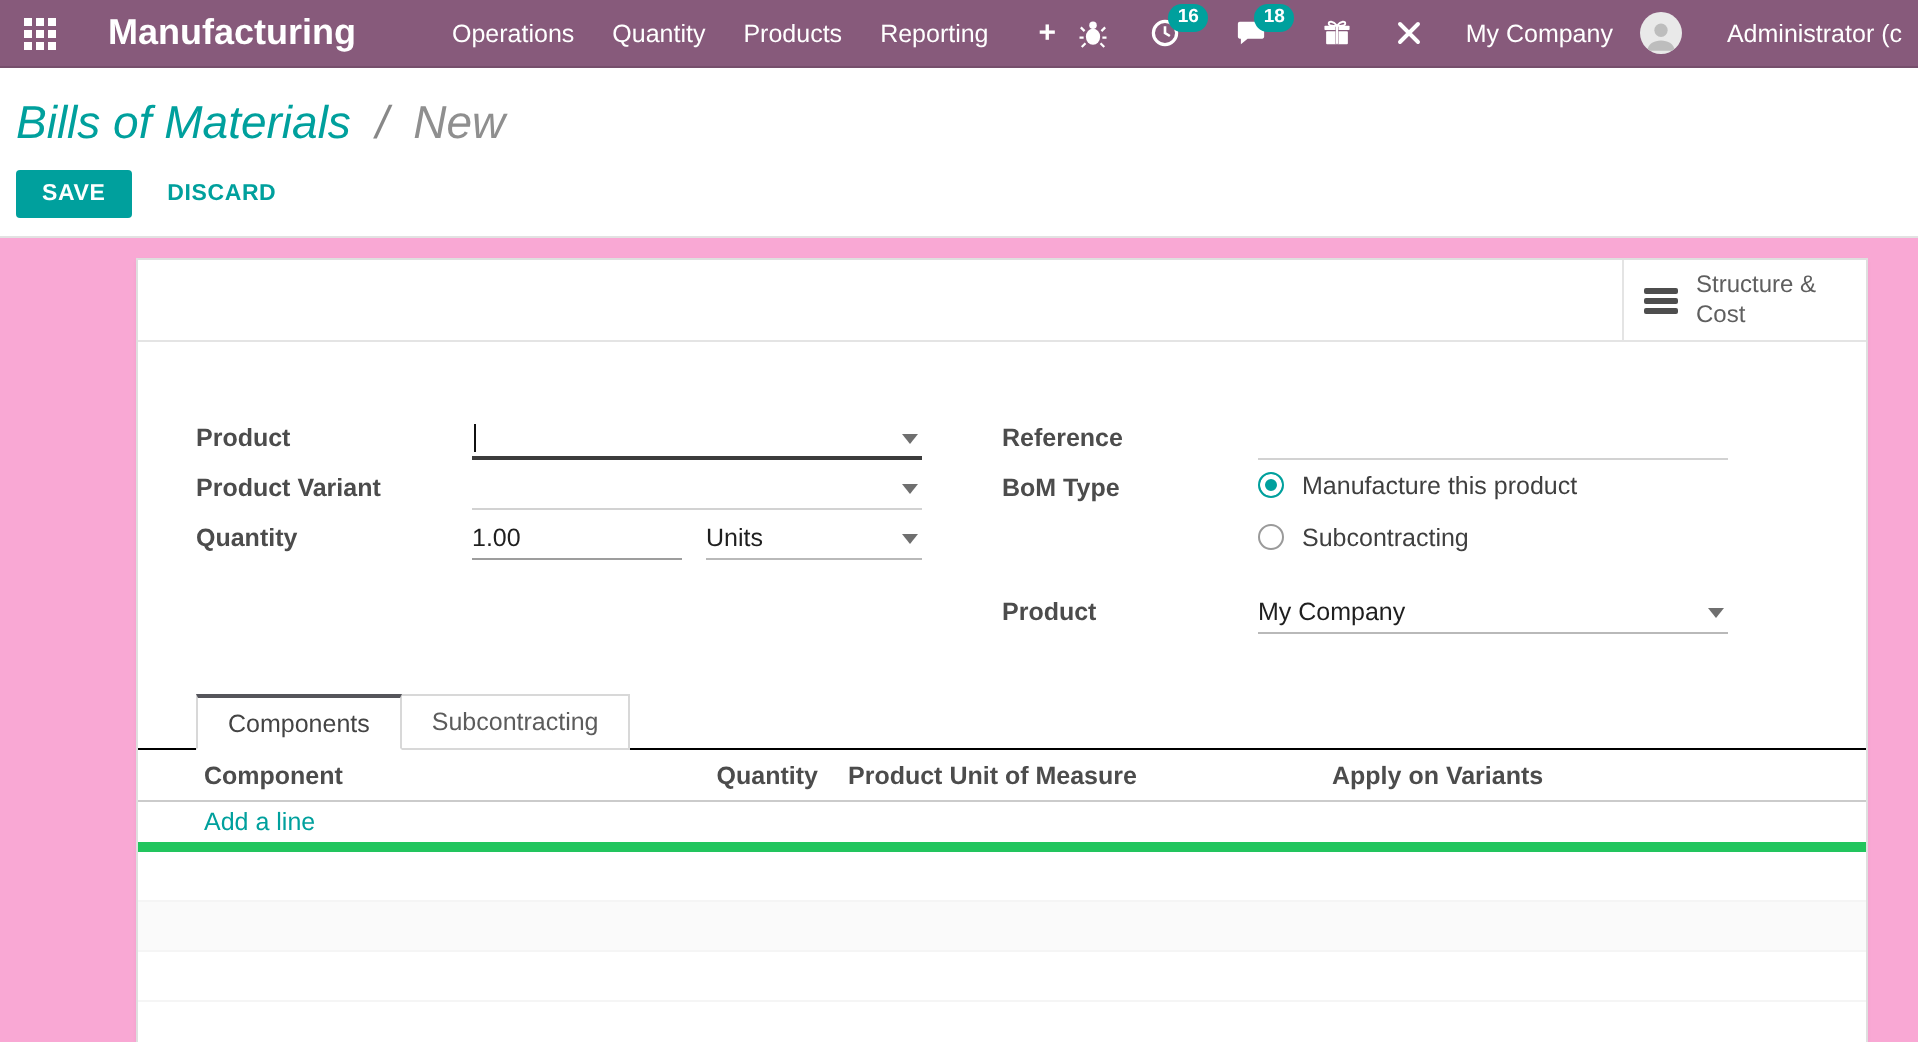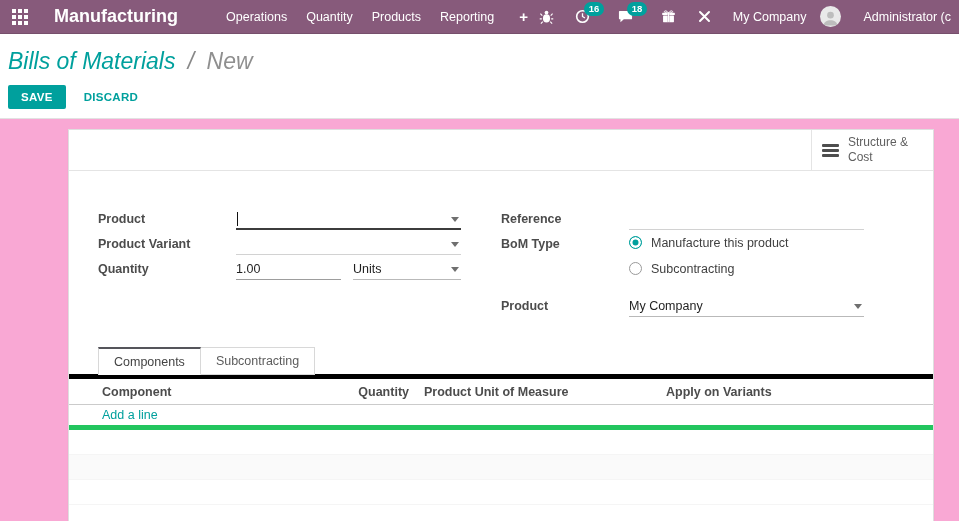--- a/index.html
+++ b/index.html
@@ -80,21 +80,21 @@
   .radio-group { padding-top:2px; }
   .radio-opt { display:flex; align-items:flex-start; height:26px; cursor:pointer; }
   .radio { width:13px; height:13px; border-radius:50%; border:1px solid #9a9a9a;
            background:#fff; margin-right:9px; flex:none; }
   .radio.sel { border-color:#00A09D; background:#00A09D; box-shadow:inset 0 0 0 2.5px #fff; }
   .radio-txt { font-size:12.5px; color:#3f3f3f; }
   .company-row { margin-top:8px; }
 
   
   .notebook { margin-top:26px; }
-  .tabs { display:flex; padding-left:29px; border-bottom:5px solid #000000; }
+  .tabs { display:flex; padding-left:29px; border-bottom:1px solid #000000; }
   .tab { font-size:12.5px; padding:6px 15px 5px; color:#5c5c5c; cursor:pointer;
          border:1px solid #d8d8d8; border-bottom:none; background:#fff; margin-bottom:-1px; }
   .tab.active { color:#444; border-top:2px solid #55555b; border-bottom:1px solid #fff; }
   .tab.inactive { border-left:none; border-bottom:1px solid #d8d8d8; }
 
   .lhead { display:grid; grid-template-columns:245px 95px 242px 1fr; align-items:center;
            height:26px; border-bottom:1px solid #cbcbcb; background:#fff;
            font-size:12.5px; font-weight:700; color:#4c4c4c; }
   .lhead .c1 { padding-left:33px; }
   .lhead .c2 { text-align:right; }

